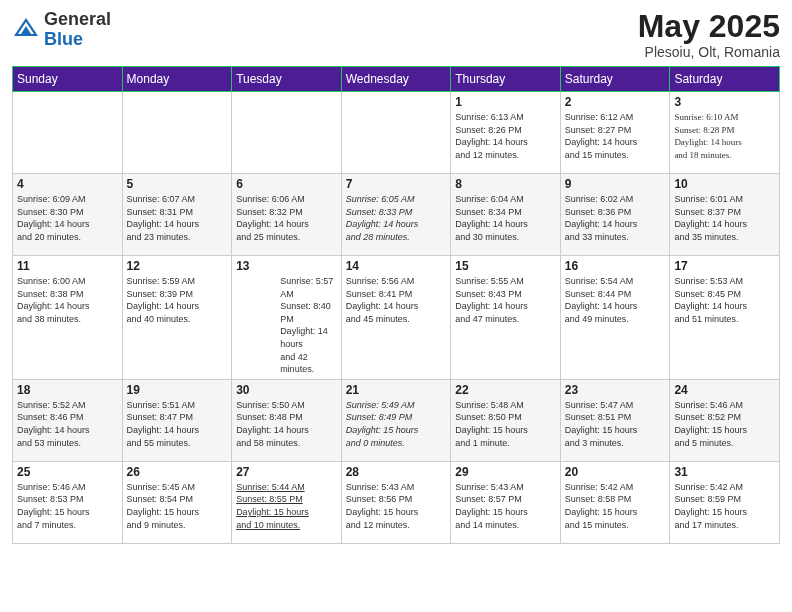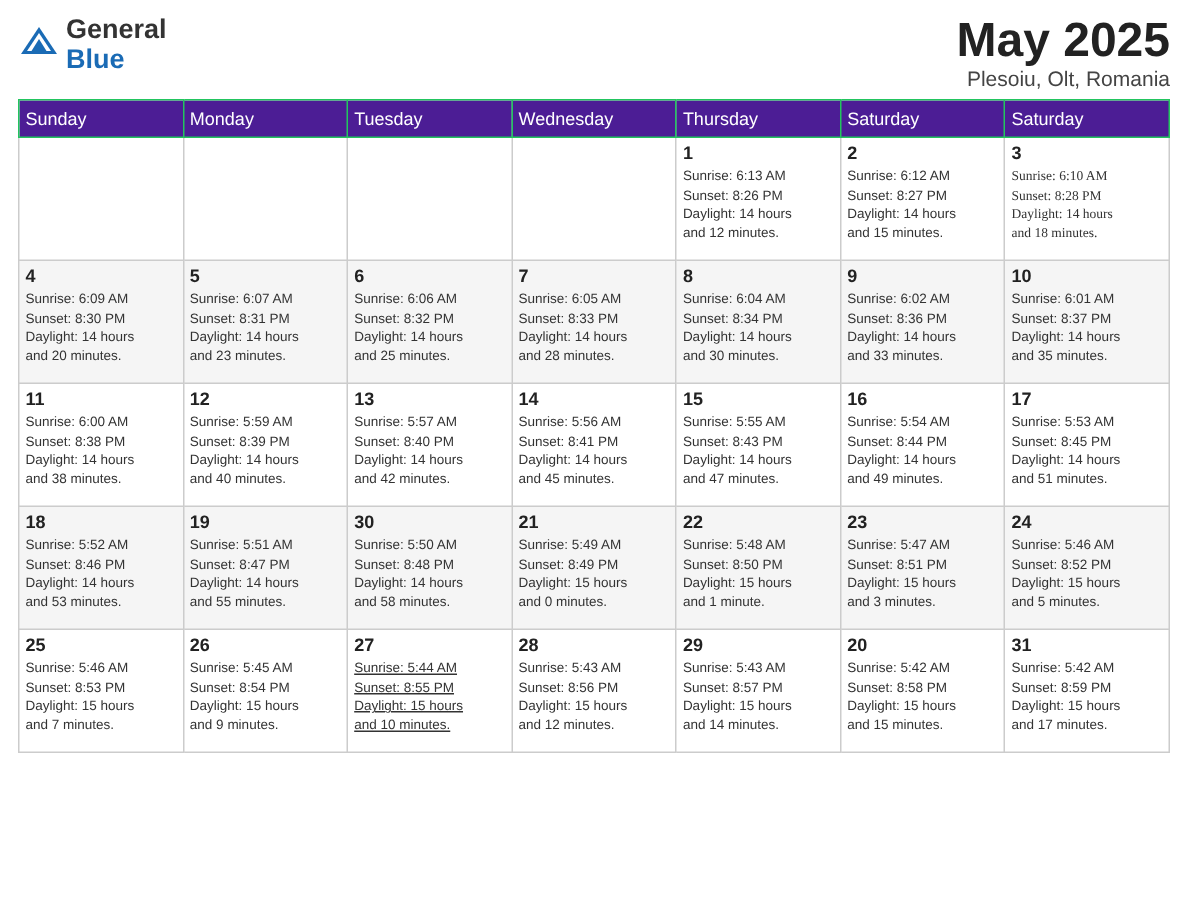--- a/index.html
+++ b/index.html
@@ -180,21 +180,21 @@
           </td>
           <td>
             <span class="cell-date">6</span>
             <div class="cell-info" style="white-space: pre-line;">Sunrise: 6:06 AM
 Sunset: 8:32 PM
 Daylight: 14 hours
 and 25 minutes.</div>
           </td>
           <td>
             <span class="cell-date">7</span>
-            <div class="cell-info" style="white-space: pre-line;">Sunrise: 6:05 AM
+            <div class="cell-info" style="white-space: pre-line; font-style: italic;">Sunrise: 6:05 AM
 Sunset: 8:33 PM
 Daylight: 14 hours
 and 28 minutes.</div>
           </td>
           <td>
             <span class="cell-date">8</span>
             <div class="cell-info" style="white-space: pre-line;">Sunrise: 6:04 AM
 Sunset: 8:34 PM
 Daylight: 14 hours
 and 30 minutes.</div>
@@ -224,21 +224,21 @@
           </td>
           <td>
             <span class="cell-date">12</span>
             <div class="cell-info" style="white-space: pre-line;">Sunrise: 5:59 AM
 Sunset: 8:39 PM
 Daylight: 14 hours
 and 40 minutes.</div>
           </td>
           <td>
             <span class="cell-date">13</span>
-            <div class="cell-info" style="white-space: pre-line;">Sunrise: 5:57 AM
+            <div class="cell-info" style="white-space: pre-line; margin-left: 44px;">Sunrise: 5:57 AM
 Sunset: 8:40 PM
 Daylight: 14 hours
 and 42 minutes.</div>
           </td>
           <td>
             <span class="cell-date">14</span>
             <div class="cell-info" style="white-space: pre-line;">Sunrise: 5:56 AM
 Sunset: 8:41 PM
 Daylight: 14 hours
 and 45 minutes.</div>
@@ -282,21 +282,21 @@
           </td>
           <td>
             <span class="cell-date">30</span>
             <div class="cell-info" style="white-space: pre-line;">Sunrise: 5:50 AM
 Sunset: 8:48 PM
 Daylight: 14 hours
 and 58 minutes.</div>
           </td>
           <td>
             <span class="cell-date">21</span>
-            <div class="cell-info" style="white-space: pre-line;">Sunrise: 5:49 AM
+            <div class="cell-info" style="white-space: pre-line; font-style: italic;">Sunrise: 5:49 AM
 Sunset: 8:49 PM
 Daylight: 15 hours
 and 0 minutes.</div>
           </td>
           <td>
             <span class="cell-date">22</span>
             <div class="cell-info" style="white-space: pre-line;">Sunrise: 5:48 AM
 Sunset: 8:50 PM
 Daylight: 15 hours
 and 1 minute.</div>

